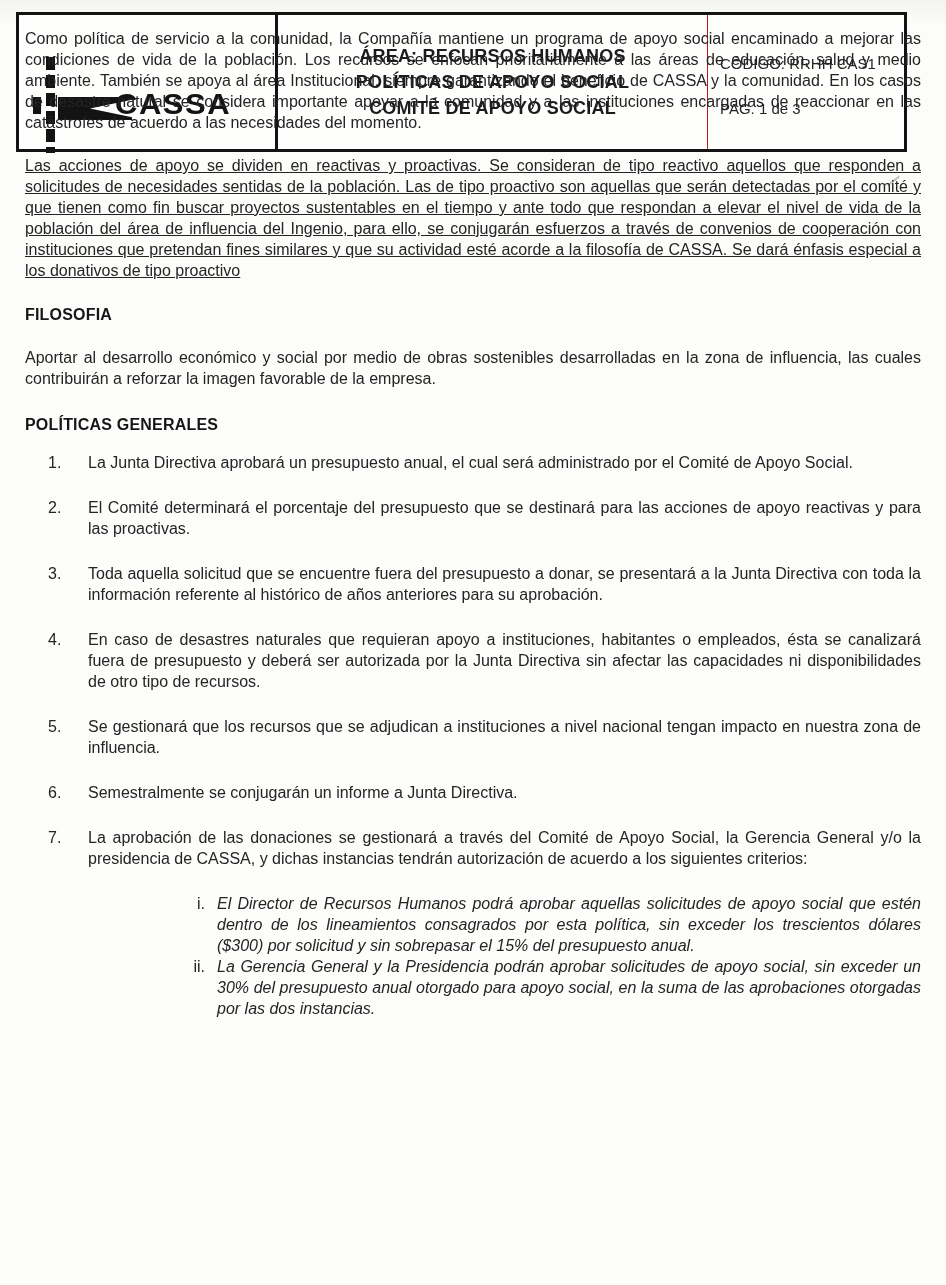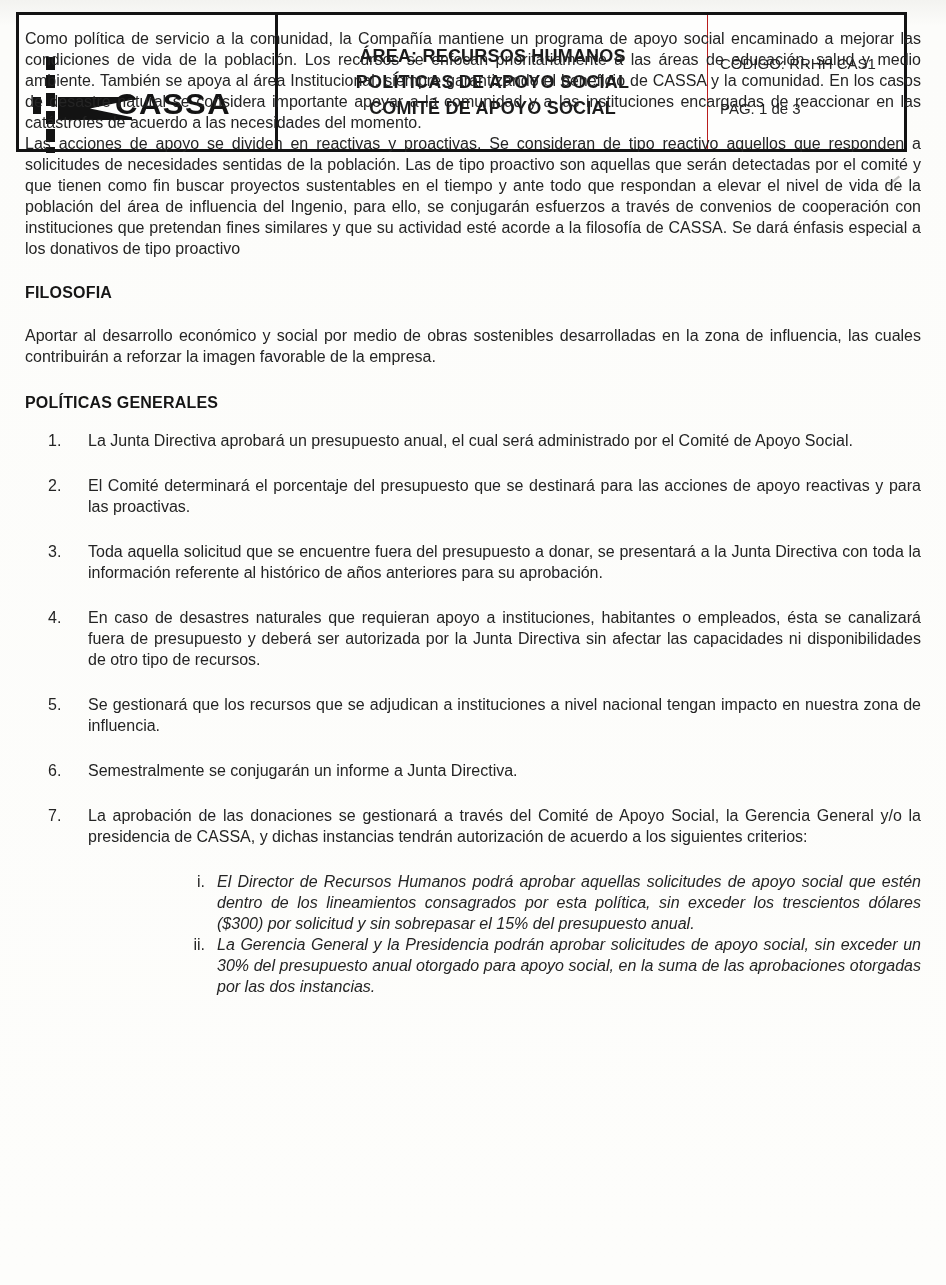--- a/index.html
+++ b/index.html
@@ -41,21 +41,21 @@
     letter-spacing:1.5px;color:#131313;transform:scaleY(.95);
   }
   
   .content{position:absolute;left:25px;top:0;width:896px;}
   .sec-heading{font-weight:bold;font-size:16px;color:#161616;letter-spacing:.2px;margin:0;}
   .h-filosofia{margin-top:222px;}
   .h-objetivos{margin-top:23px;}
   .h-politicas{margin-top:25px;}
   .para{margin:0;text-align:justify;color:#242424;}
   .p1{margin-top:28px;}
-  .p2{}
+  .p2{margin-top:22px;text-decoration:underline;}
   .p-obj{margin-top:22px;}
   .pol-list{margin-top:17px;}
   .pol-item{display:flex;margin-bottom:24px;}
   .pol-num{flex:0 0 63px;padding-left:23px;box-sizing:border-box;color:#242424;}
   .pol-text{flex:1;text-align:justify;color:#242424;}
   .sub-list{margin-top:2px;}
   .sub-item{display:flex;}
   .sub-num{flex:0 0 192px;text-align:right;padding-right:12px;box-sizing:border-box;color:#242424;}
   .sub-text{flex:1;text-align:justify;color:#242424;font-style:italic;}
   

